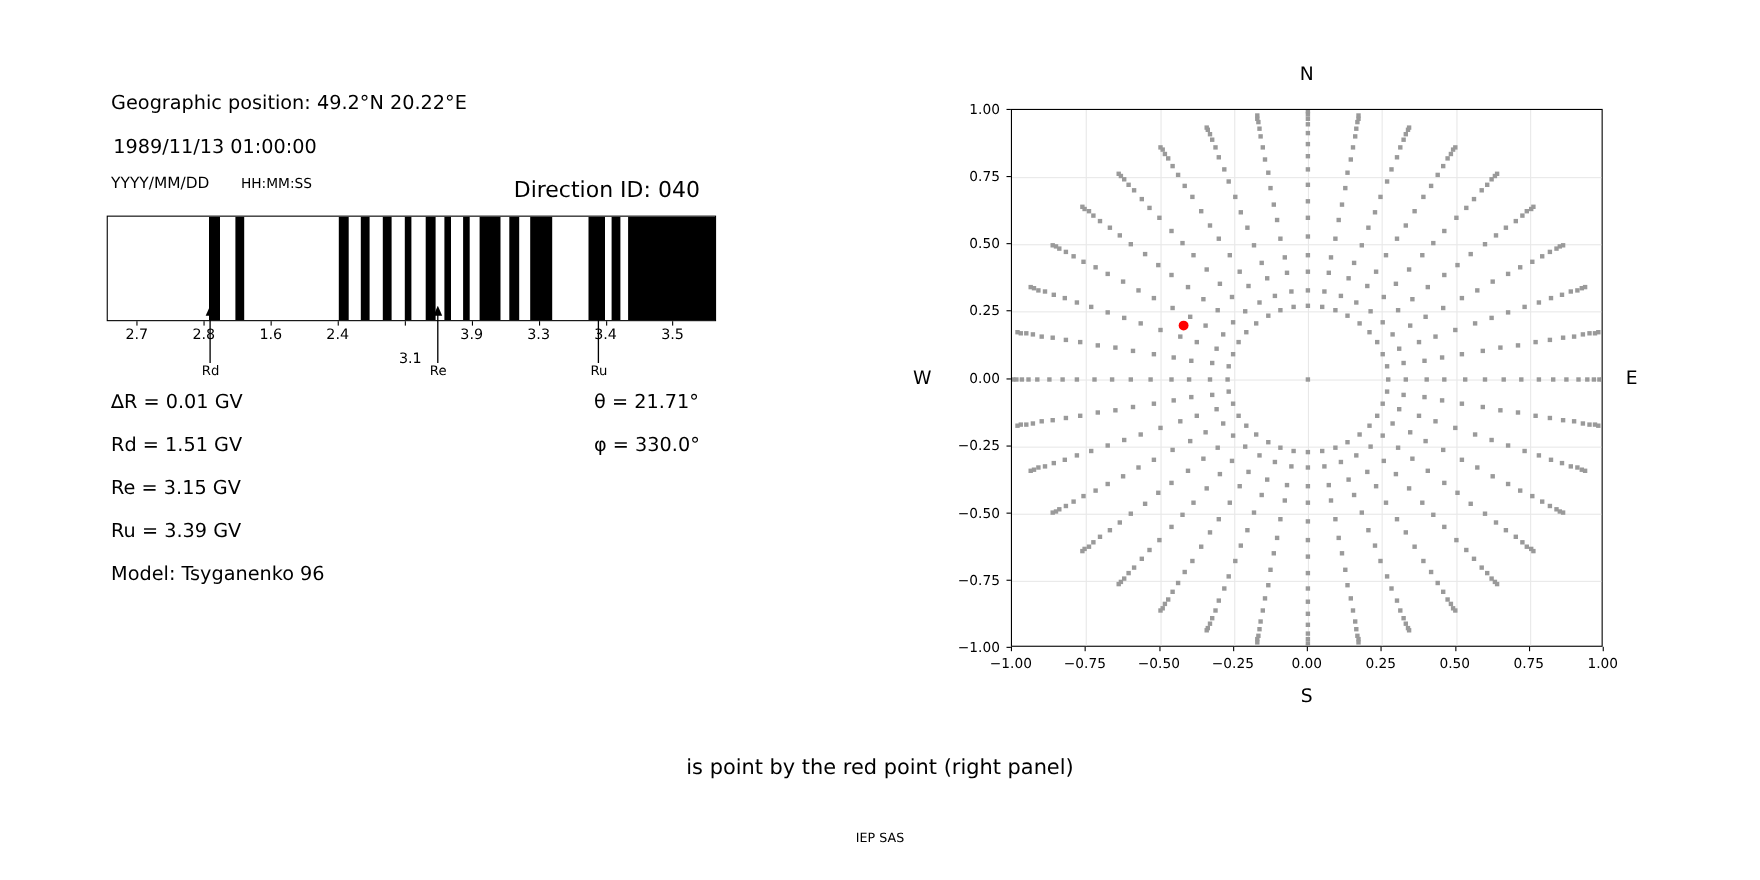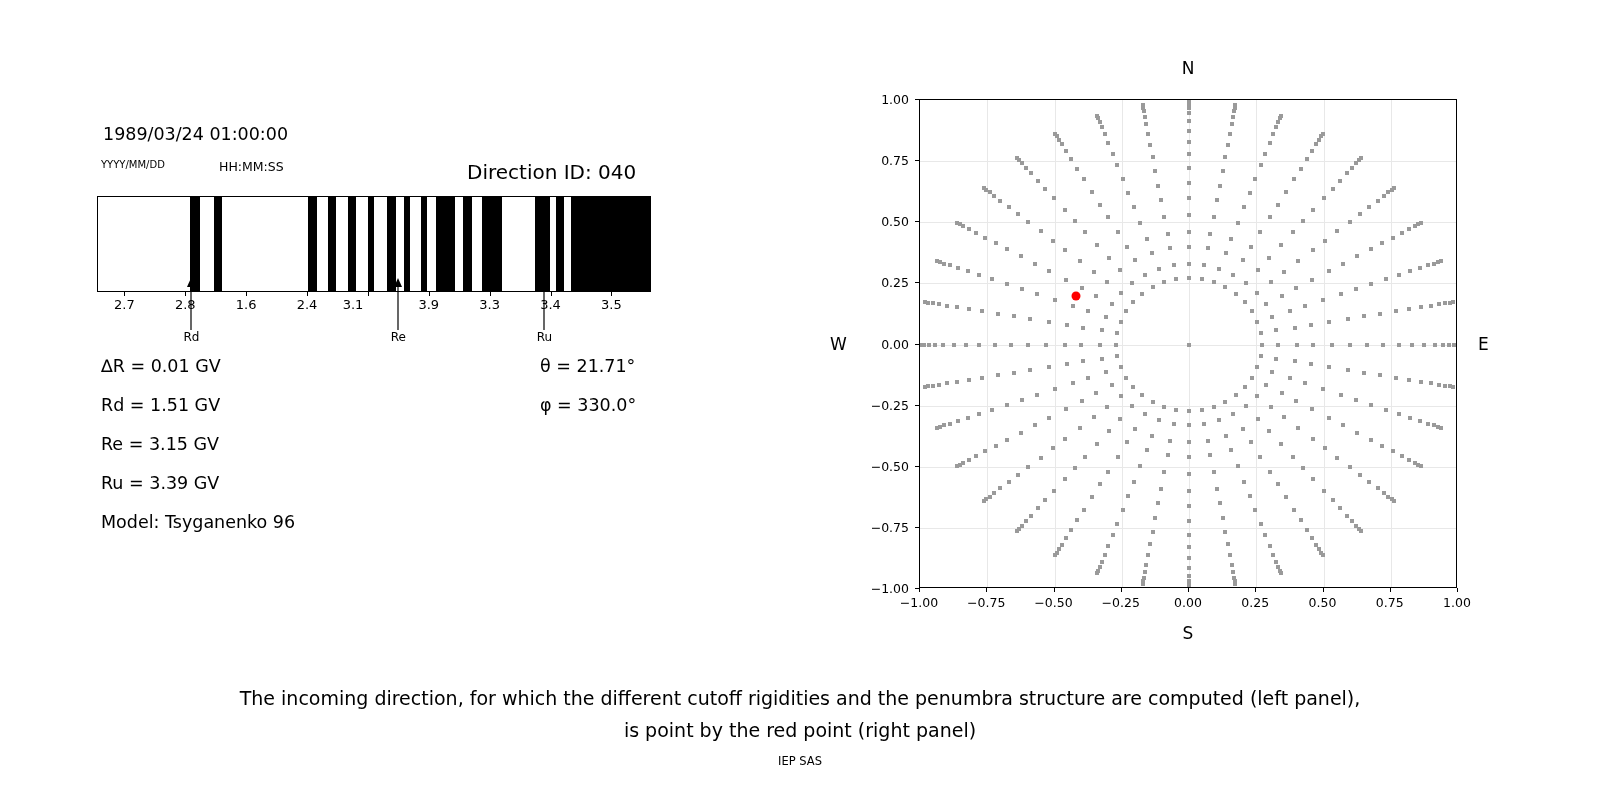--- a/index.html
+++ b/index.html
@@ -24,21 +24,21 @@
     width: 760px; height: 620px;
   }
 
   .info-line {
     position: absolute;
     white-space: nowrap;
     color: #000;
   }
   #geo-position { left: 101px; top: 84px; font-size: 17.5px; }
   #datetime     { left: 103px; top: 124px; font-size: 17.5px; }
-  #fmt-date     { left: 101px; top: 159px; font-size: 10px; }
+  #fmt-date     { left: 101px; top: 159px; font-size: 14px; }
   #fmt-time     { left: 219px; top: 159px; font-size: 12.5px; }
   #direction-id { left: 467px; top: 160px; font-size: 20px; }
 
   
   #penumbra-figure {
     position: absolute;
     left: 97px; top: 196px;
     width: 554px; height: 96px;
   }
   #penumbra-bar {
@@ -196,22 +196,23 @@
     width: 1600px;
     text-align: center;
     font-size: 11.5px;
   }
 </style>
 </head>
 <body>
 
 <div id="left-panel">
 
-
-  <div class="info-line" id="datetime">1989/03/24 01:00:00</div>
+  <div class="info-line" id="geo-position">Geographic position: 49.2°N 20.22°E</div>
+
+  <div class="info-line" id="datetime">1989/11/13 01:00:00</div>
 
   <div class="info-line" id="fmt-date">YYYY/MM/DD</div>
 
   <div class="info-line" id="fmt-time">HH:MM:SS</div>
 
   <div class="info-line" id="direction-id">Direction ID: 040</div>
 
   <div id="penumbra-figure">
     <div id="penumbra-bar">
         <div class="band" style="left: 91.9275px; width: 9.74066px; background: rgb(0, 0, 0);"></div>
@@ -235,21 +236,21 @@
   <div id="penumbra-axis">
       <div class="tick-mark" style="left: 27.3956px;"></div>
       <div class="tick-label" style="left: 27.3956px;">2.7</div>
       <div class="tick-mark" style="left: 88.2747px;"></div>
       <div class="tick-label" style="left: 88.2747px;">2.8</div>
       <div class="tick-mark" style="left: 149.154px;"></div>
       <div class="tick-label" style="left: 149.154px;">1.6</div>
       <div class="tick-mark" style="left: 210.033px;"></div>
       <div class="tick-label" style="left: 210.033px;">2.4</div>
       <div class="tick-mark" style="left: 270.912px;"></div>
-      <div class="tick-label" style="left: 256px;">3.1</div>
+      <div class="tick-label" style="left: 276px; margin-top: 22px;">3.1</div>
       <div class="tick-mark" style="left: 331.791px;"></div>
       <div class="tick-label" style="left: 331.791px;">3.9</div>
       <div class="tick-mark" style="left: 392.67px;"></div>
       <div class="tick-label" style="left: 392.67px;">3.3</div>
       <div class="tick-mark" style="left: 453.549px;"></div>
       <div class="tick-label" style="left: 453.549px;">3.4</div>
       <div class="tick-mark" style="left: 514.429px;"></div>
       <div class="tick-label" style="left: 514.429px;">3.5</div>
       <div class="marker-arrow" style="left: 94.3626px;">
         <svg width="16" height="54" viewBox="0 0 16 54">
@@ -922,16 +923,15 @@
       <div class="xtick-label" style="left: 562.5px; top: 595px;">0.50</div>
       <div class="ptick-v" style="left: 629.75px; top: 588px;"></div>
       <div class="xtick-label" style="left: 629.75px; top: 595px;">0.75</div>
       <div class="ptick-v" style="left: 697px; top: 588px;"></div>
       <div class="xtick-label" style="left: 697px; top: 595px;">1.00</div>
     </div>
 
 </div>
 
 <div id="caption">
-  <div id="caption-l1">The incoming direction, for which the different cutoff rigidities and the penumbra structure are computed (left panel),</div>
   <div id="caption-l2">is point by the red point (right panel)</div>
 </div>
 <div id="footer-credit">IEP SAS</div>
 
 </body></html>

